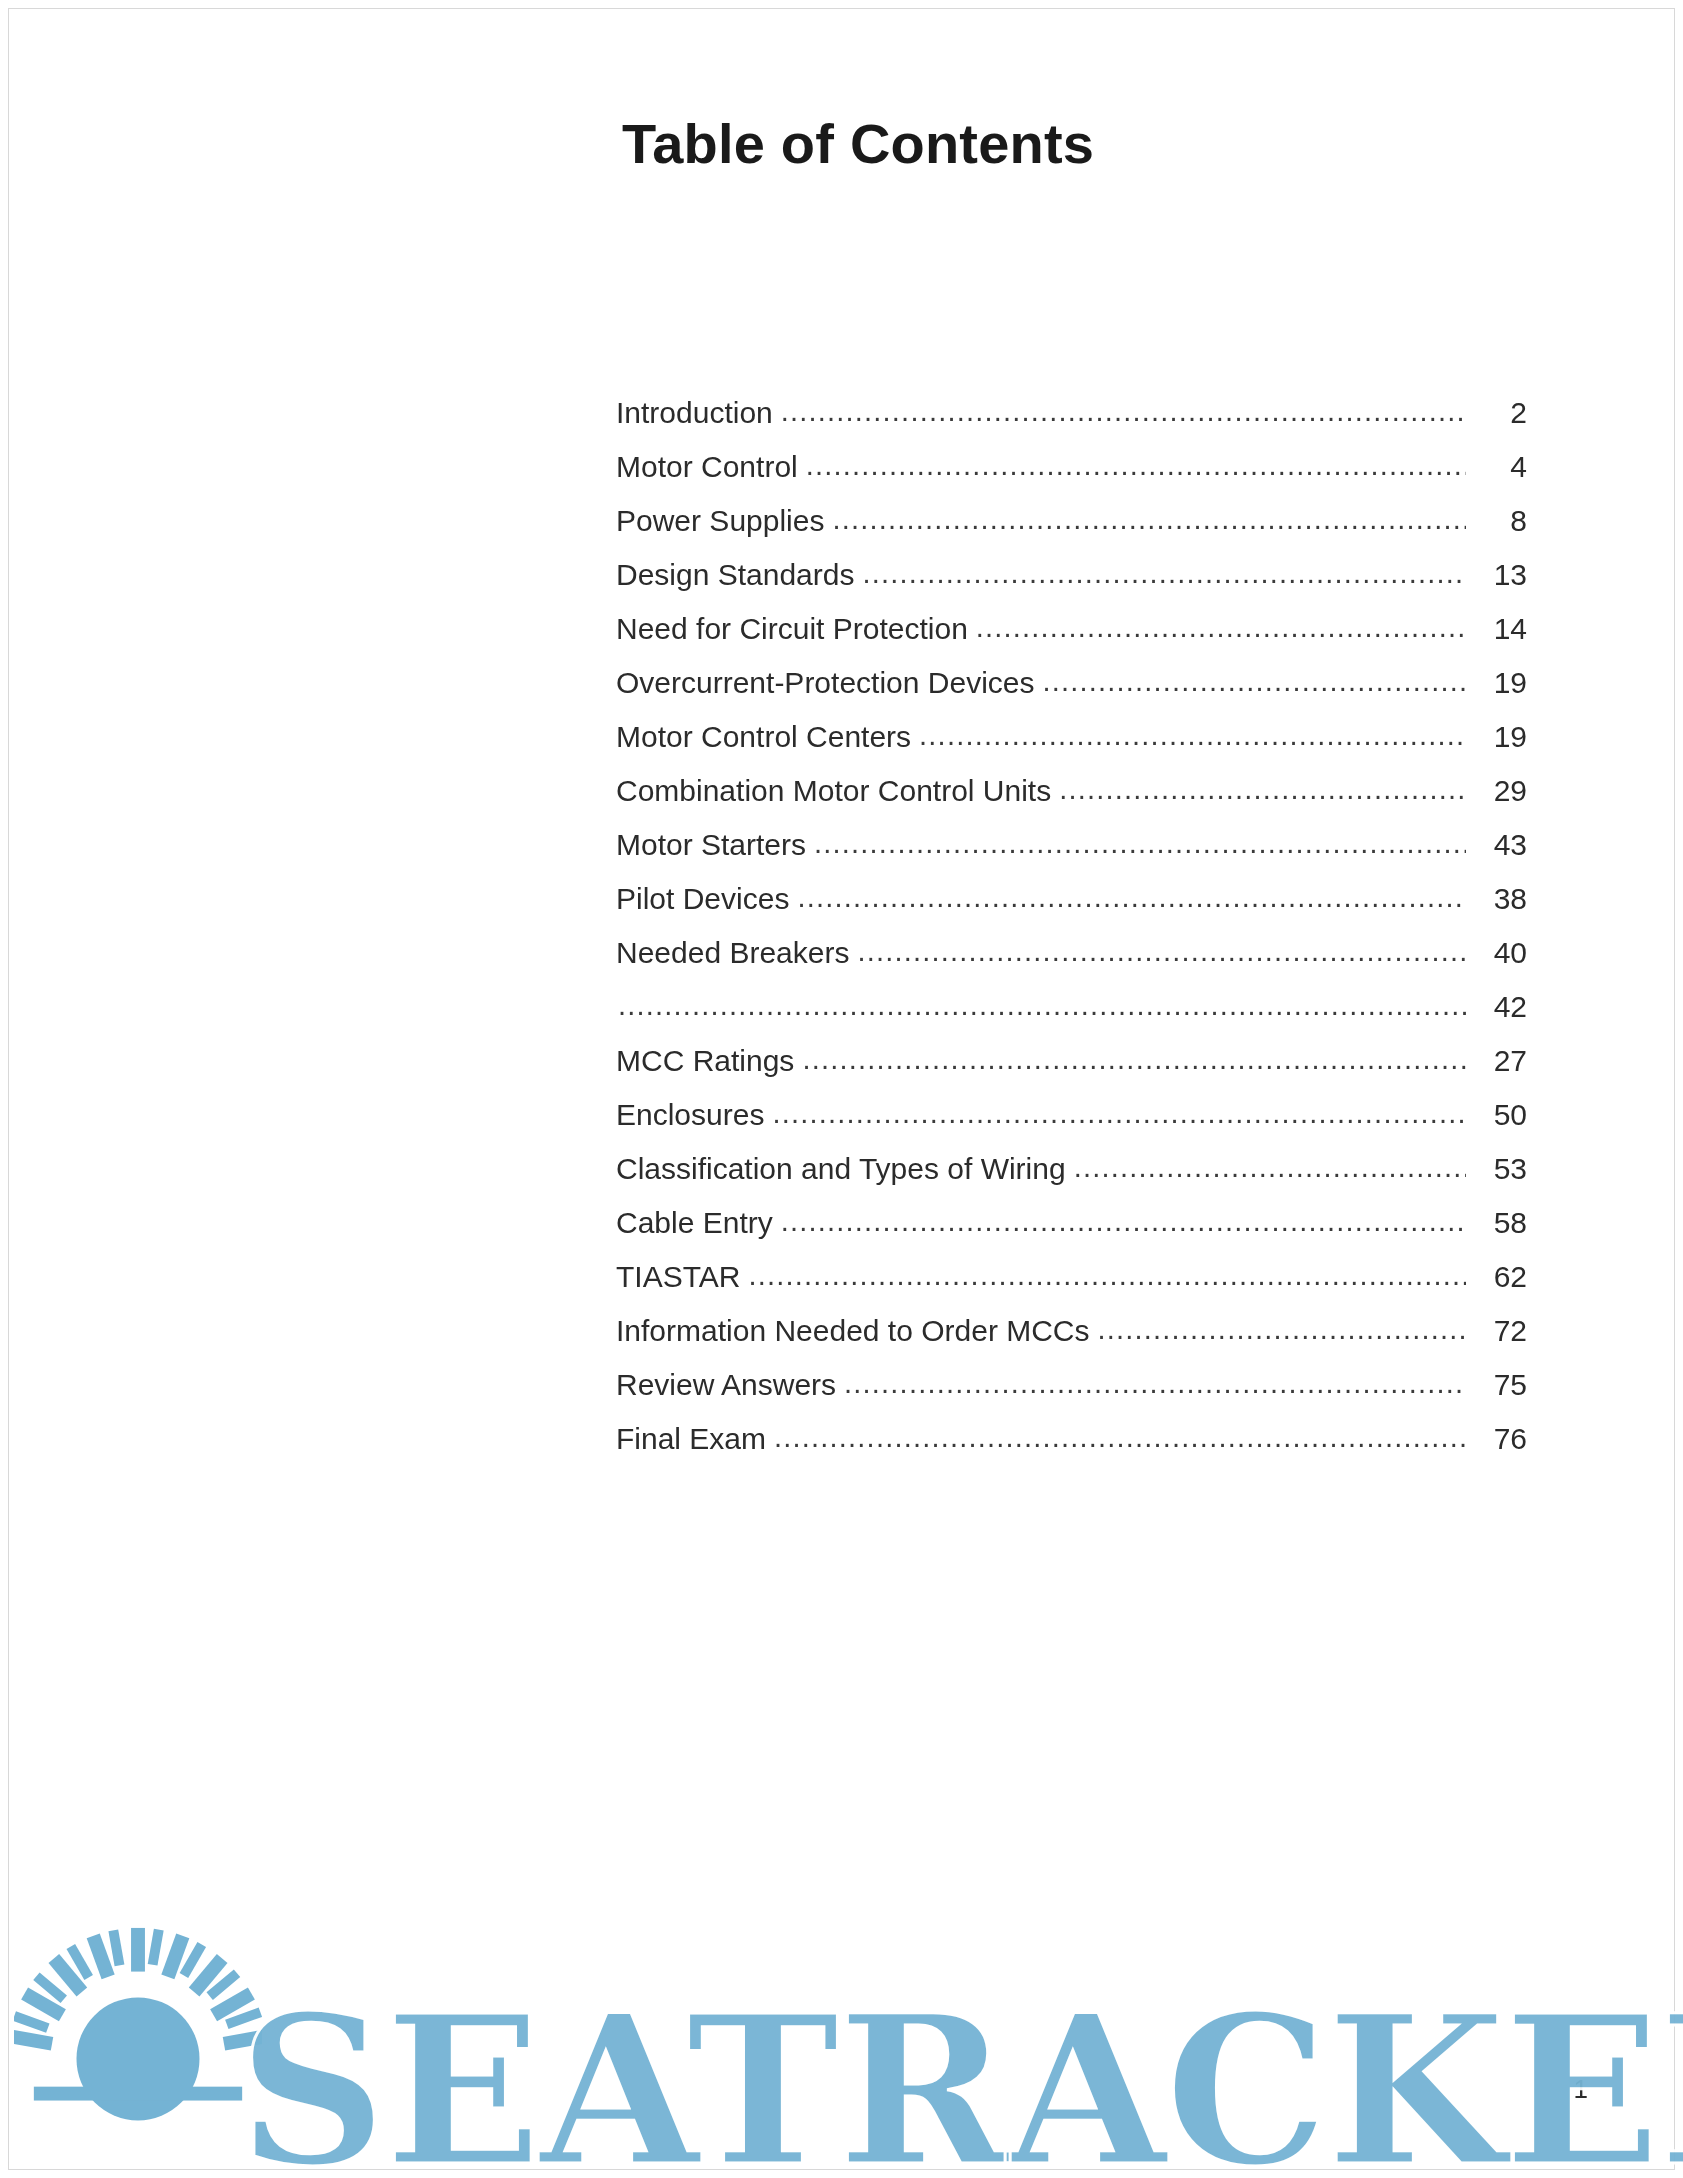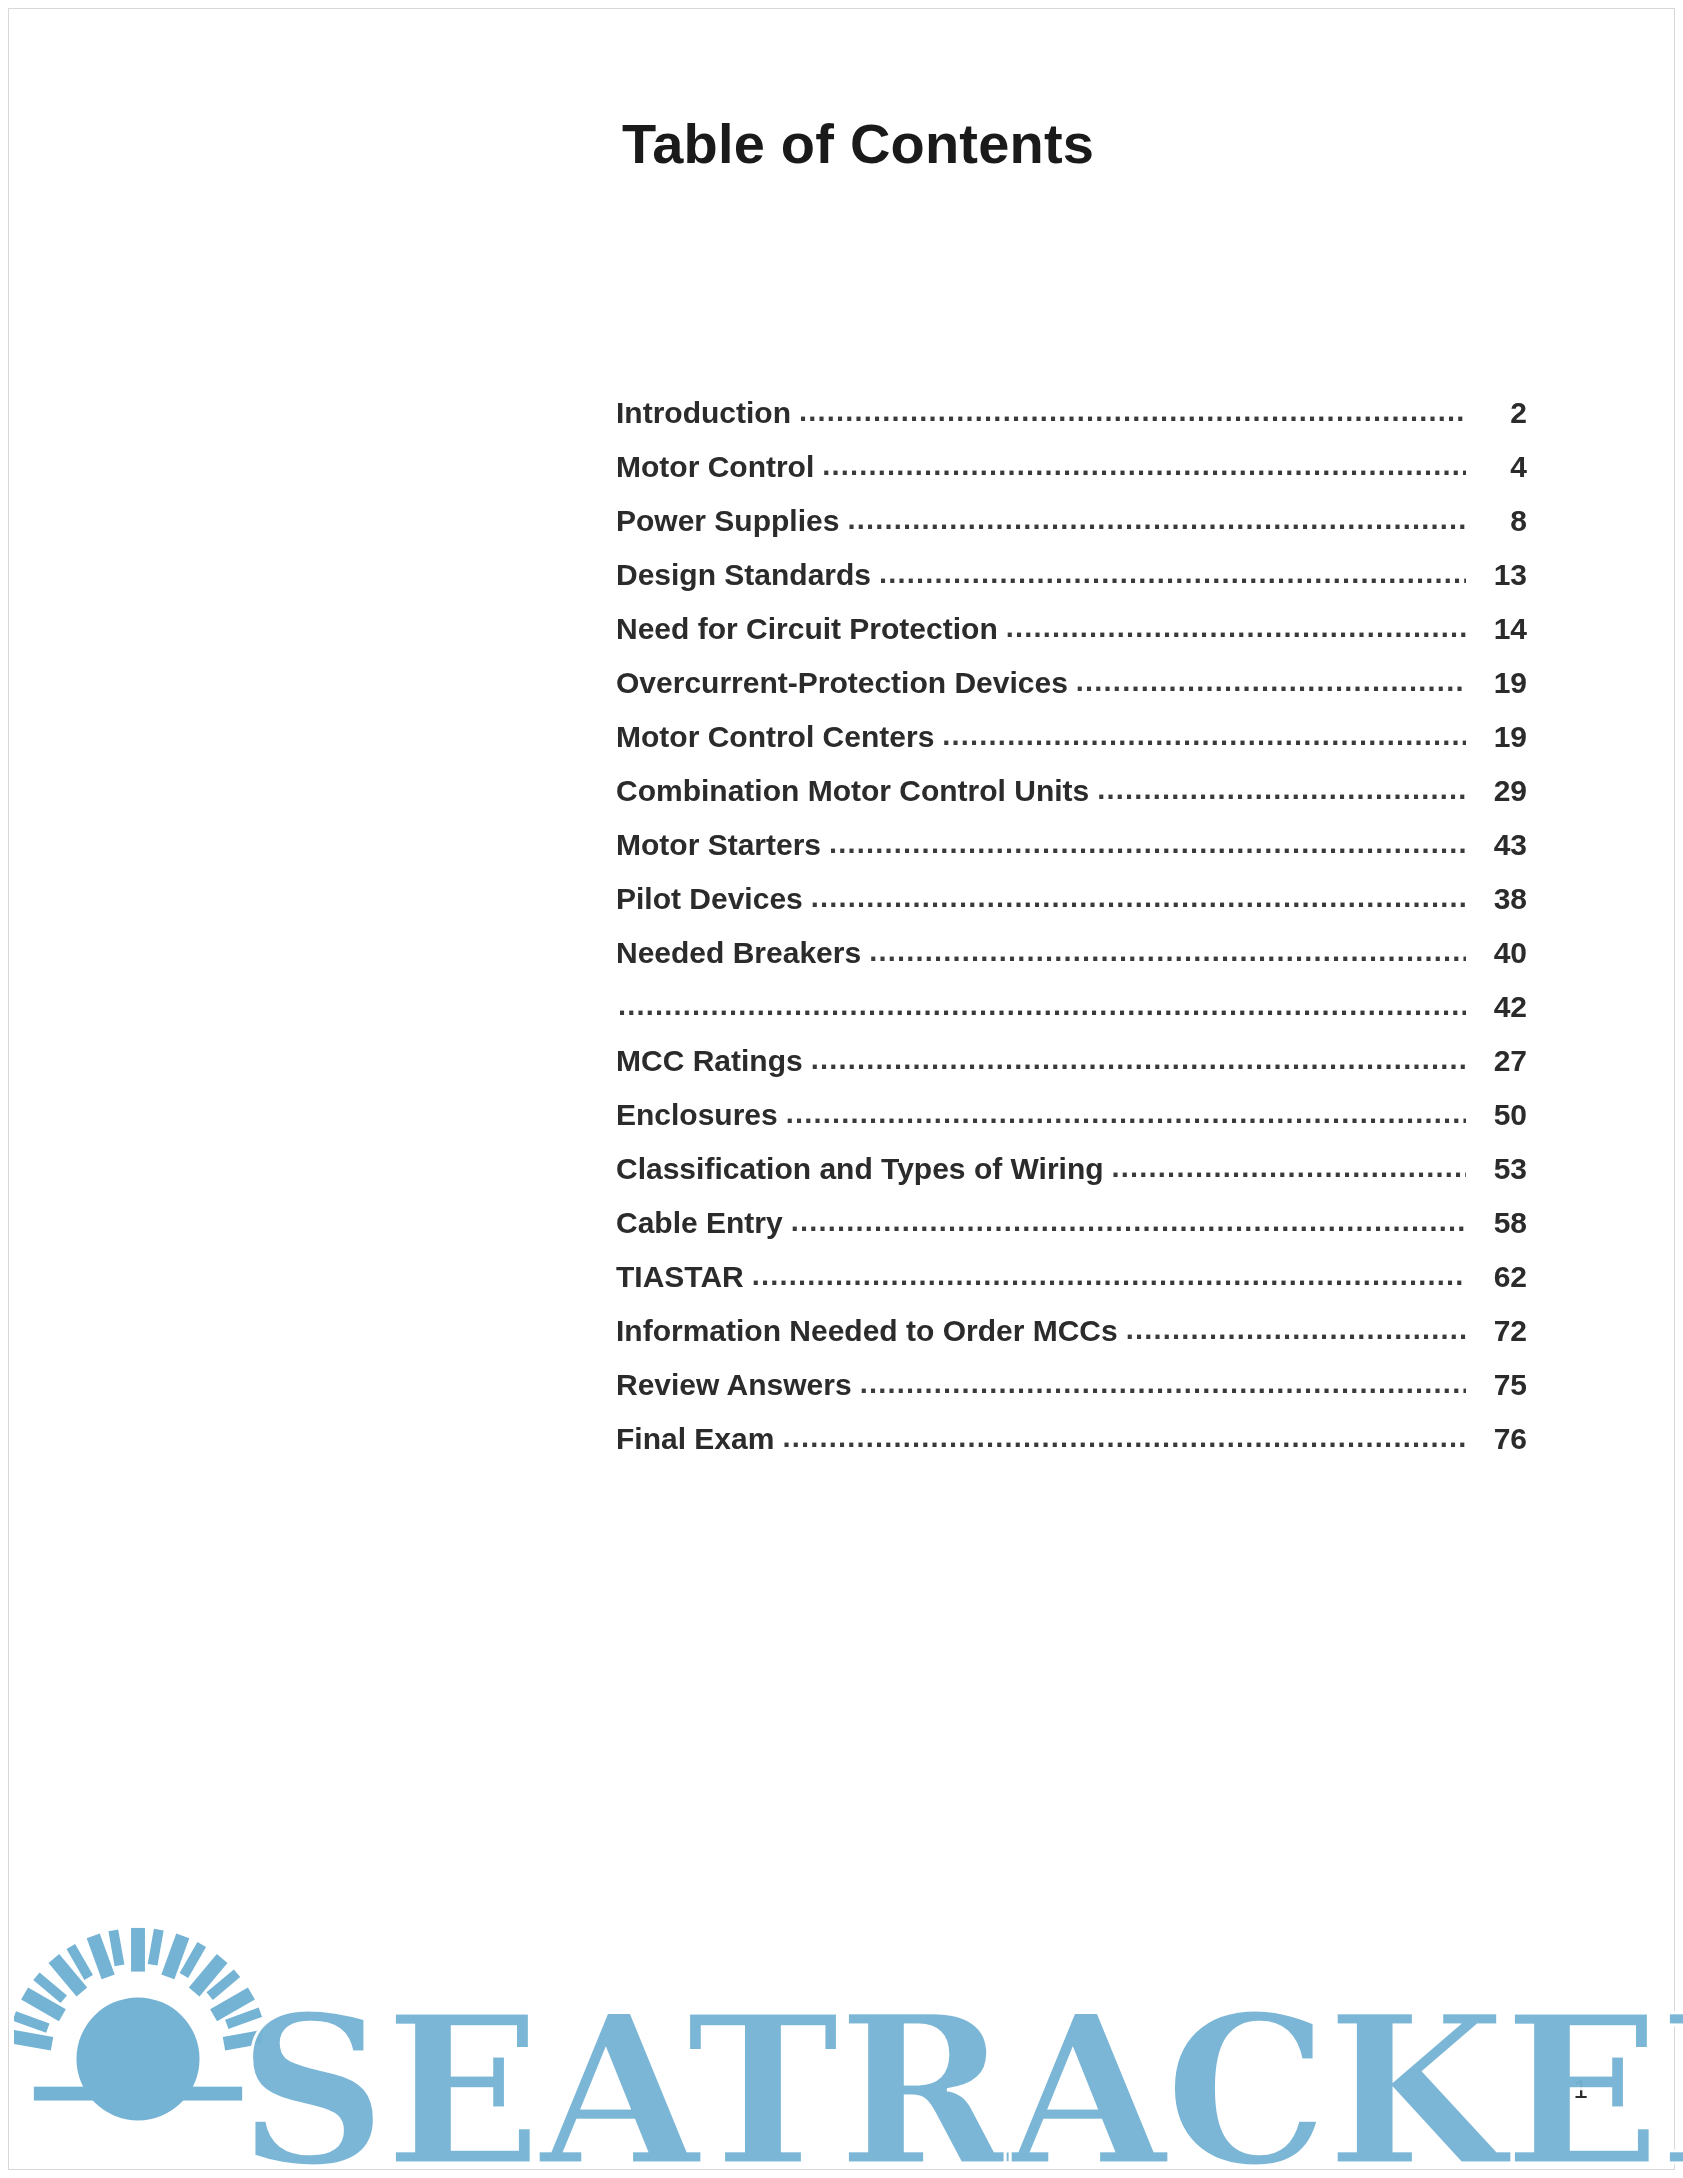--- a/index.html
+++ b/index.html
@@ -45,21 +45,20 @@
     top: 386px;
     width: 911px;
   }
   .toc-row {
     display: flex;
     align-items: flex-start;
     font-size: 30px;
     line-height: 54px;
     color: #2b2b2b;
     white-space: nowrap;
-    font-weight: bold;
   }
   .toc-label {
     flex: 0 0 auto;
     padding-right: 6px;
   }
   .toc-dots {
     flex: 1 1 auto;
     overflow: hidden;
     white-space: nowrap;
     color: #3a3a3a;

